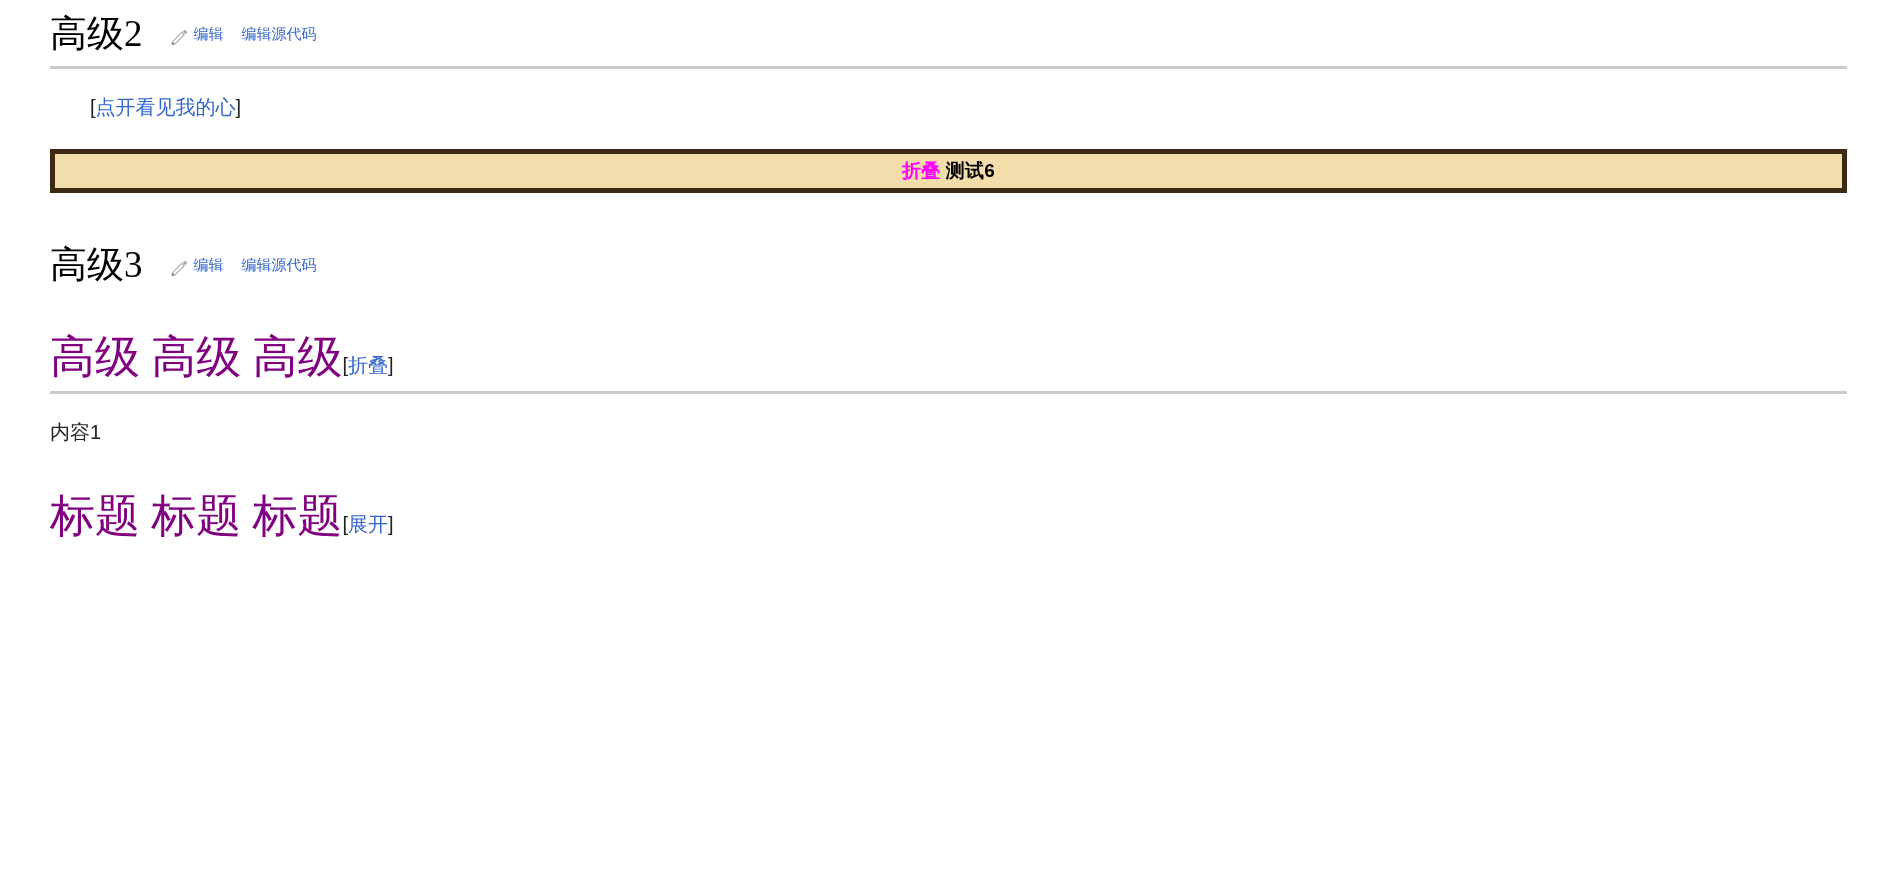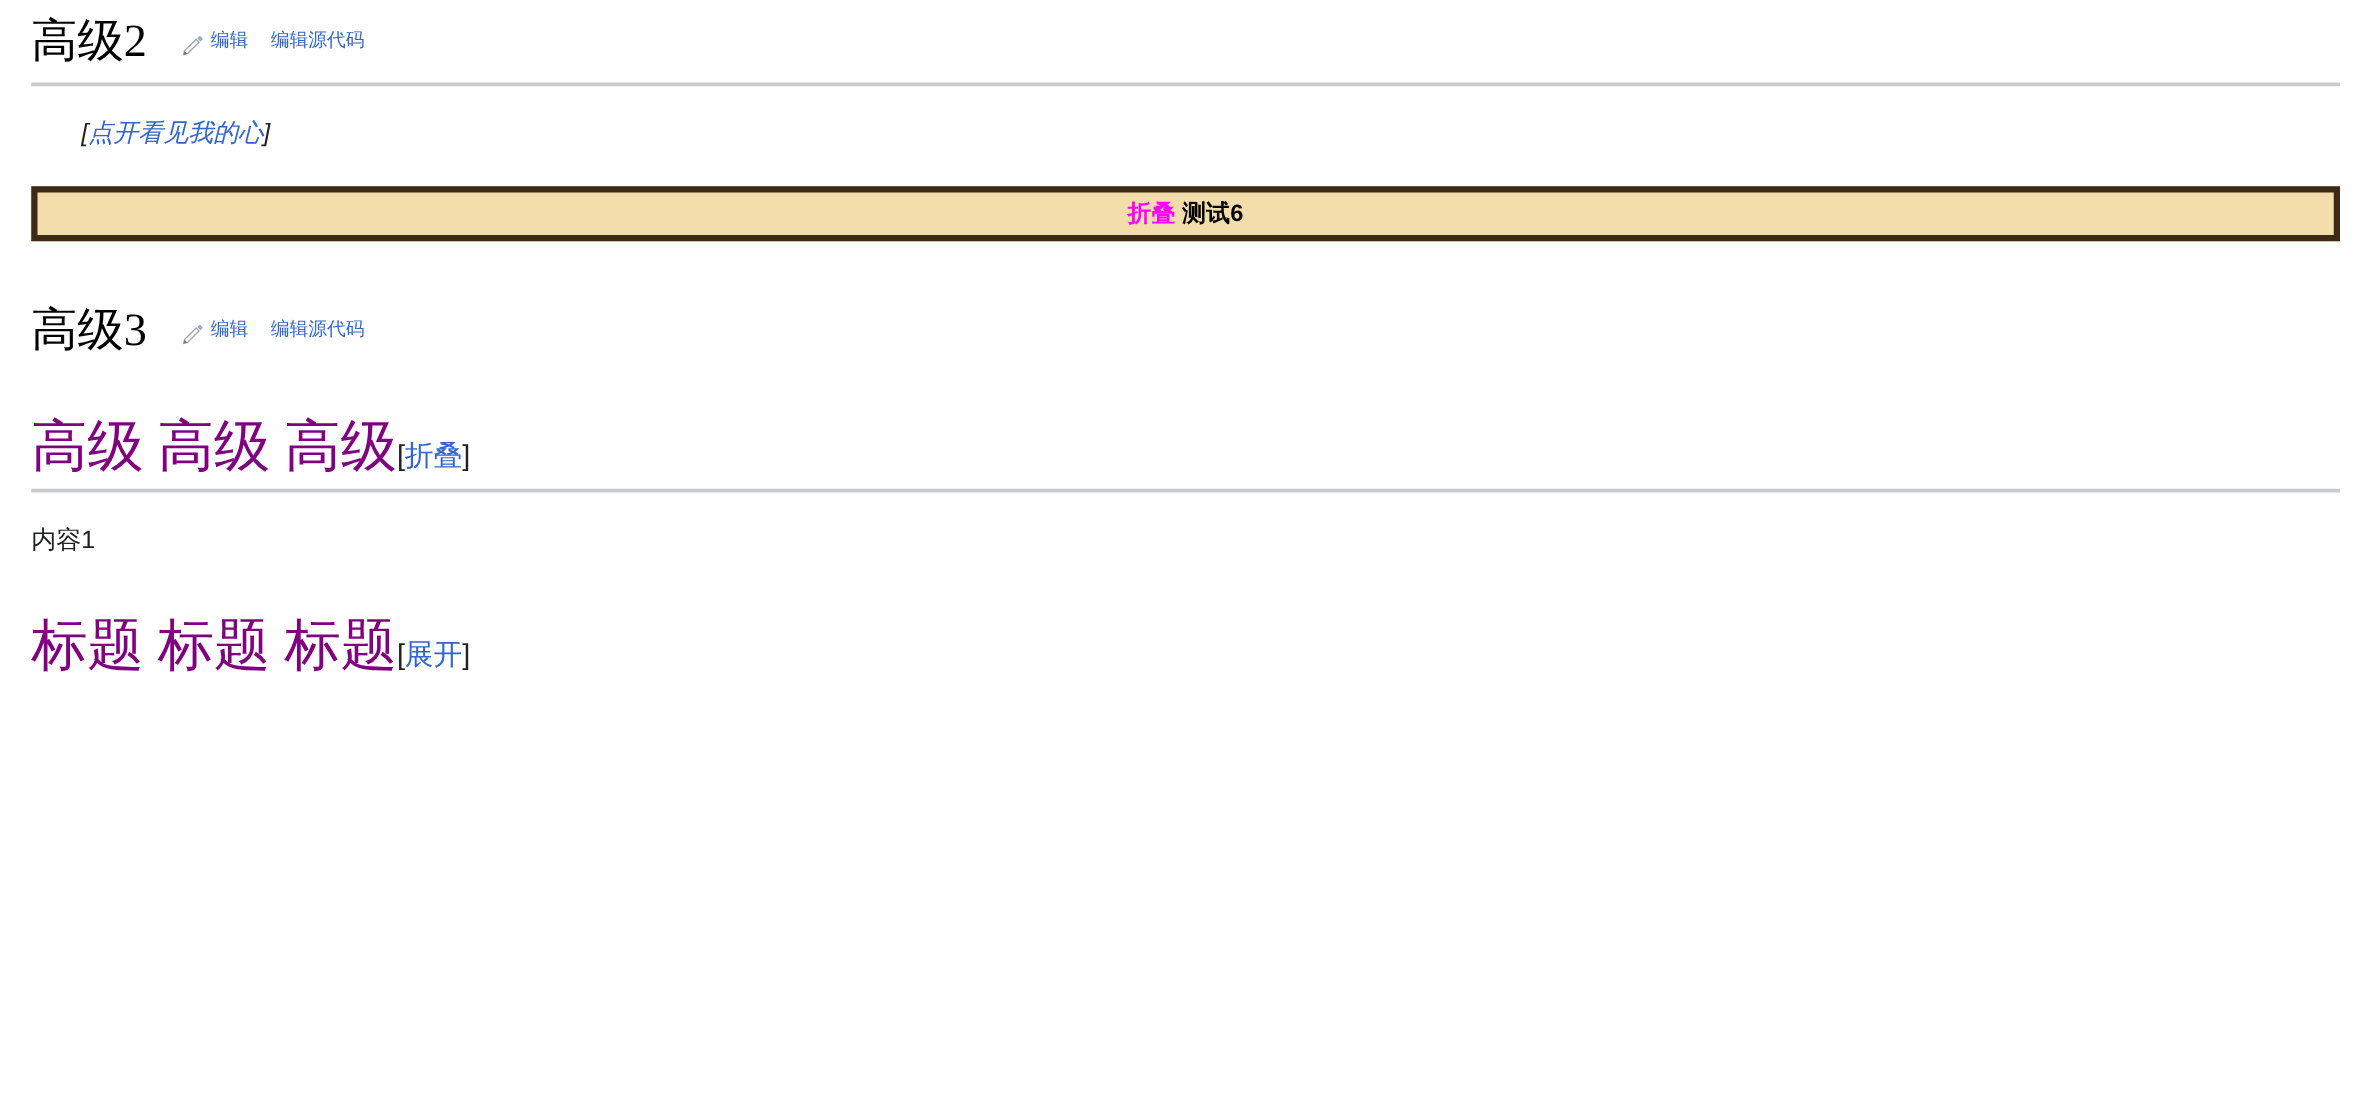--- a/index.html
+++ b/index.html
@@ -8,21 +8,21 @@
     background: #ffffff;
   }
   body {
     width: 1897px;
     height: 889px;
     font-family: "Liberation Sans", "DejaVu Sans", sans-serif;
     color: #202122;
     overflow: hidden;
   }
   .page {
-    padding: 0 25px;
+    padding: 0 50px;
     box-sizing: border-box;
     width: 1897px;
   }
 
   
   .mw-h2 {
     display: flex;
     align-items: baseline;
     margin: 0;
     padding: 0;
@@ -62,21 +62,21 @@
   }
   .editsection .sep { display: inline-block; width: 18px; }
 
   
   .para {
     font-size: 20px;
     line-height: 1.6;
     margin: 22px 0 0 0;
     color: #202122;
   }
-  .para.indent { margin-left: 40px; font-style: italic; }
+  .para.indent { margin-left: 40px; }
   .para a { color: #3366cc; text-decoration: none; }
   .bracket { color: #202122; }
 
   
   .mw-collapsible-box {
     margin-top: 26px;
     border: 5px solid #3c2a14;
     background: #f2ddab;
     height: 44px;
     display: flex;
@@ -101,21 +101,21 @@
     font-weight: normal;
     line-height: 1.25;
     margin: 0;
     padding-bottom: 6px;
     border-bottom: 3px solid #c8ccd1;
   }
   .collapse-head.no-rule { border-bottom: none; padding-bottom: 0; }
   .collapse-head .heading-text { color: #800080; white-space: nowrap; }
   .collapse-head .toggle {
     font-family: "Liberation Sans", "DejaVu Sans", sans-serif;
-    font-size: 23px;
+    font-size: 20px;
     white-space: nowrap;
     color: #202122;
   }
   .collapse-head .toggle a { color: #3366cc; text-decoration: none; }
   .sp-48 { height: 48px; }
   .sp-40 { height: 40px; }
   .sp-10 { height: 10px; }
 </style>
 </head>
 <body>

